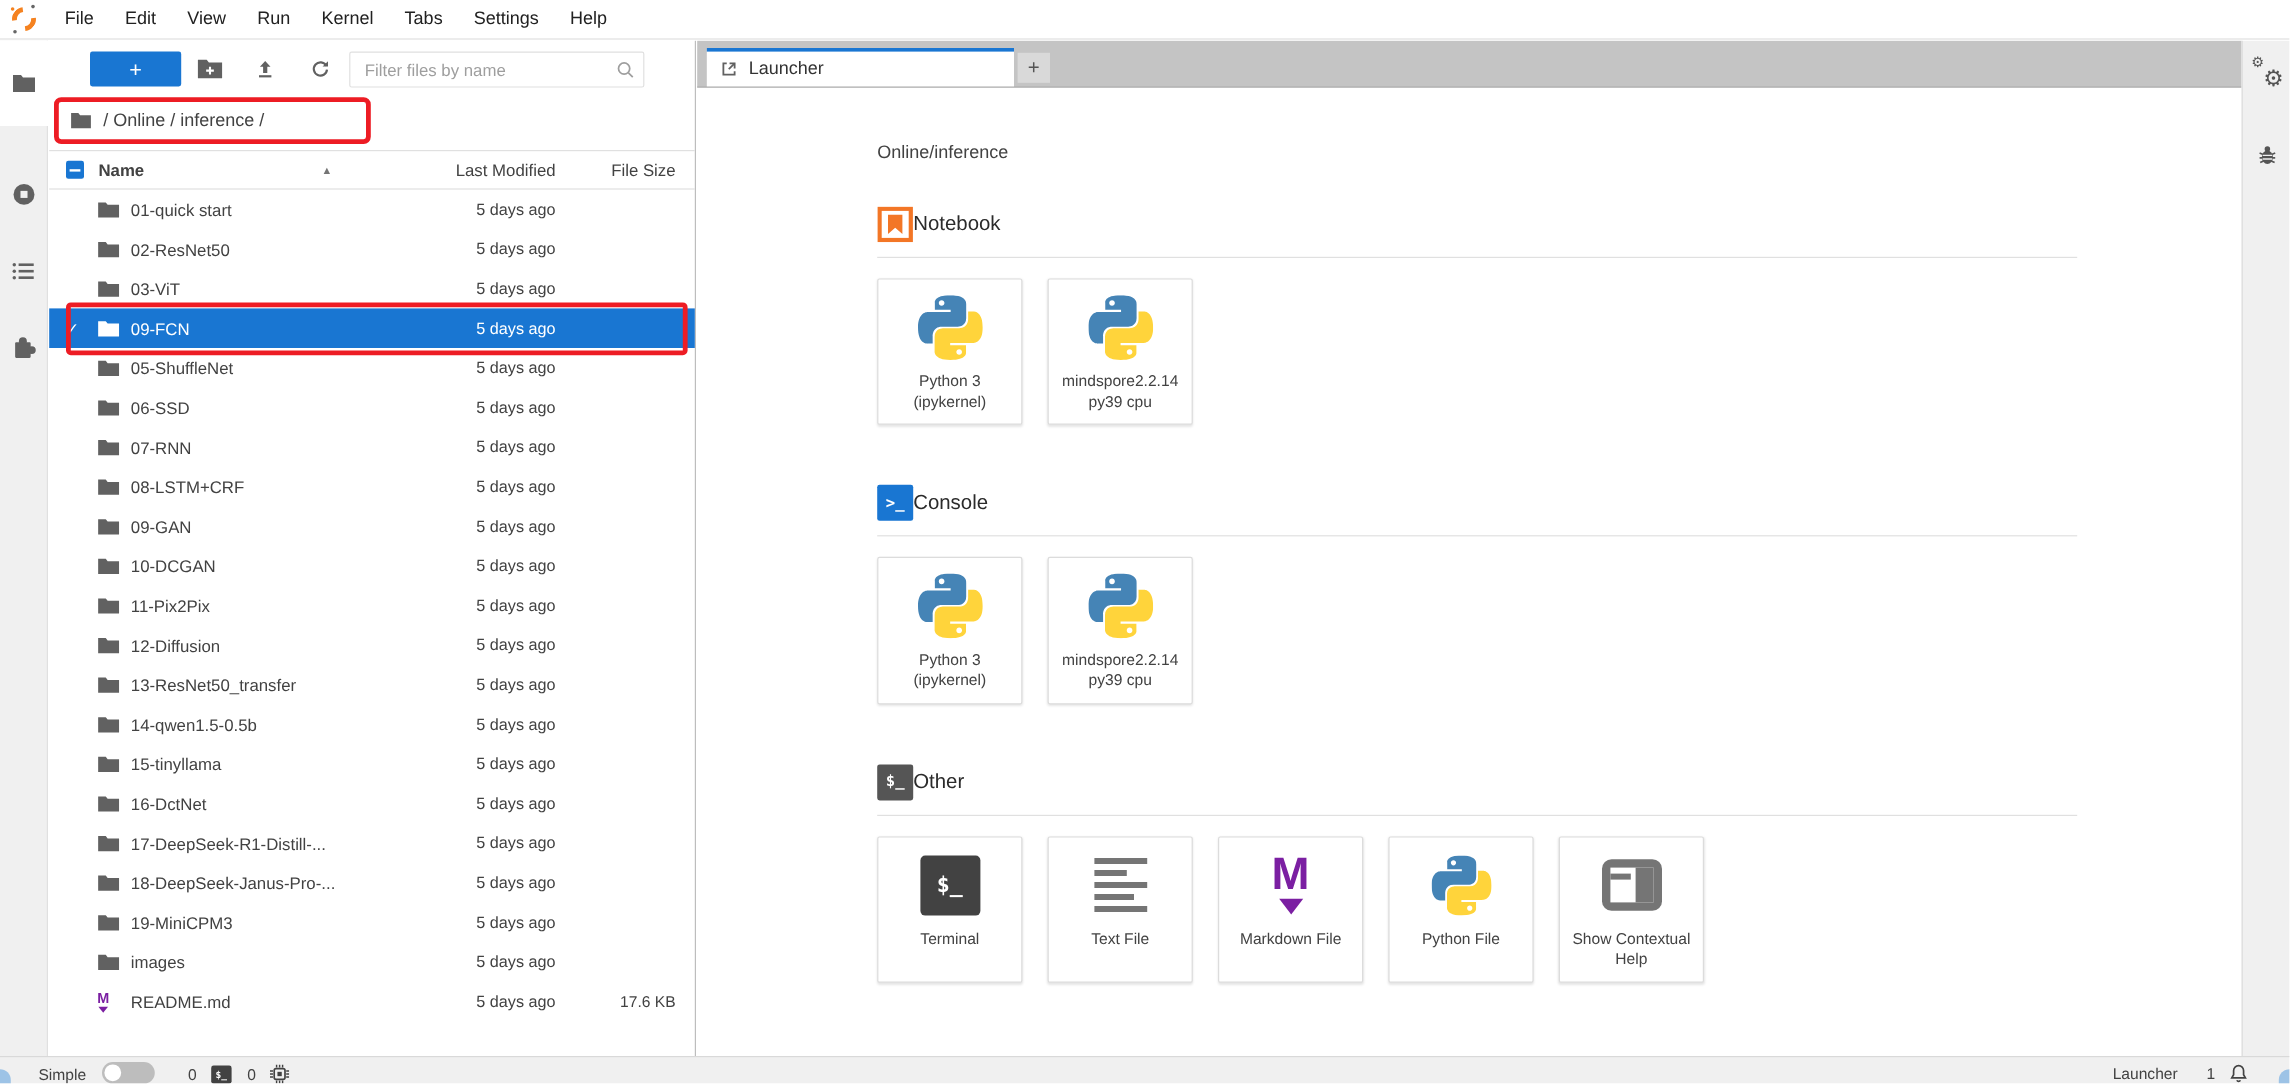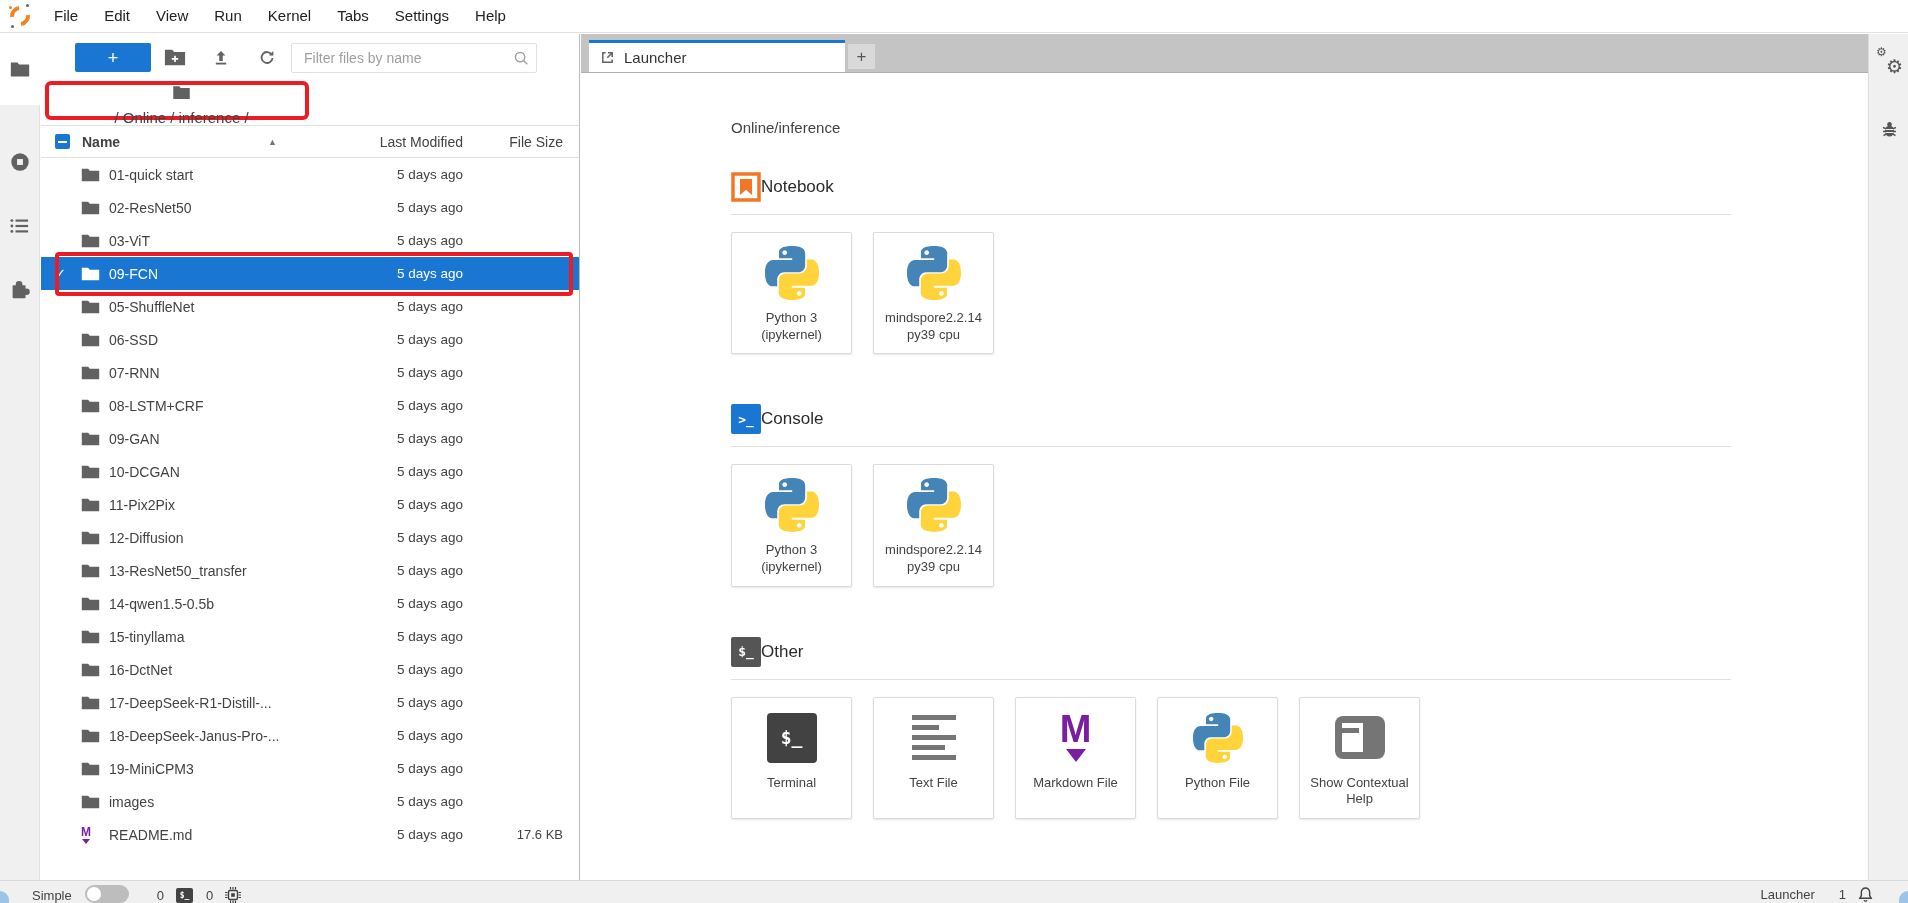--- a/index.html
+++ b/index.html
@@ -33,21 +33,21 @@
     display:flex; align-items:center; justify-content:center; font-size:18px; line-height:1; cursor:pointer; }
   .tb-icon { width:24px; height:24px; display:flex; align-items:center; justify-content:center; color:#616161; cursor:pointer; }
   .tb-icon.first { margin-left:12px; } .tb-icon + .tb-icon { margin-left:22px; }
   .filter-wrap { margin-left:12px; width:246px; height:30px; border:1px solid #e0e0e0; border-radius:2px;
     display:flex; align-items:center; padding:0 6px 0 10px; }
   .filter-wrap input { border:none; outline:none; flex:1; font-size:14px; font-family:inherit; color:#424242; min-width:0; background:transparent; }
   .filter-wrap input::placeholder { color:#9e9e9e; }
   .fb-bc-zone { height:45px; position:relative; border-bottom:1px solid #e0e0e0; }
   .bc-annotation { position:absolute; left:4px; top:0px; width:264px; height:39px;
     border:4px solid var(--annotation,#ed1c24); border-radius:6px; display:flex; align-items:center;
-    gap:9px; padding-left:9px;flex-direction:column; }
+    gap:9px; padding-left:9px; }
   .bc-text { font-size:15px; color:#424242; white-space:nowrap; cursor:pointer; }
   .fb-header { height:32px; display:flex; align-items:center; padding:0 16px 0 14px;
     border-bottom:1px solid #e0e0e0; font-size:14px; position:relative; }
   .selall { width:15px; height:15px; background:var(--accent,#1976d2); border-radius:2px; position:relative; margin-right:12px; cursor:pointer; }
   .selall::after { content:""; position:absolute; left:3px; top:6.5px; width:9px; height:2px; background:#fff; }
   .hdr-name { flex:1; font-weight:bold; color:#424242; cursor:pointer; }
   .sort-caret { position:absolute; left:227px; top:11px; font-size:9px; color:#757575; }
   .hdr-mod { width:110px; text-align:right; cursor:pointer; }
   .hdr-size { width:100px; text-align:right; cursor:pointer; }
   .fb-rows { position:relative; }

